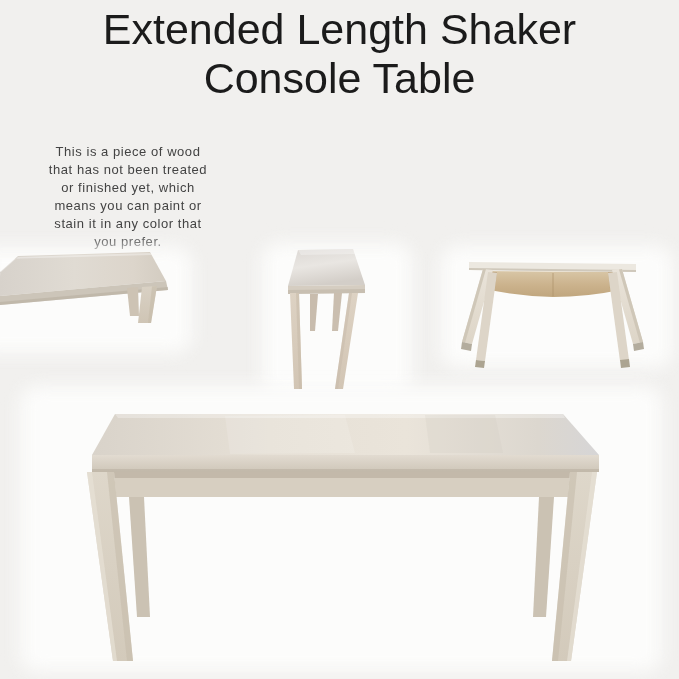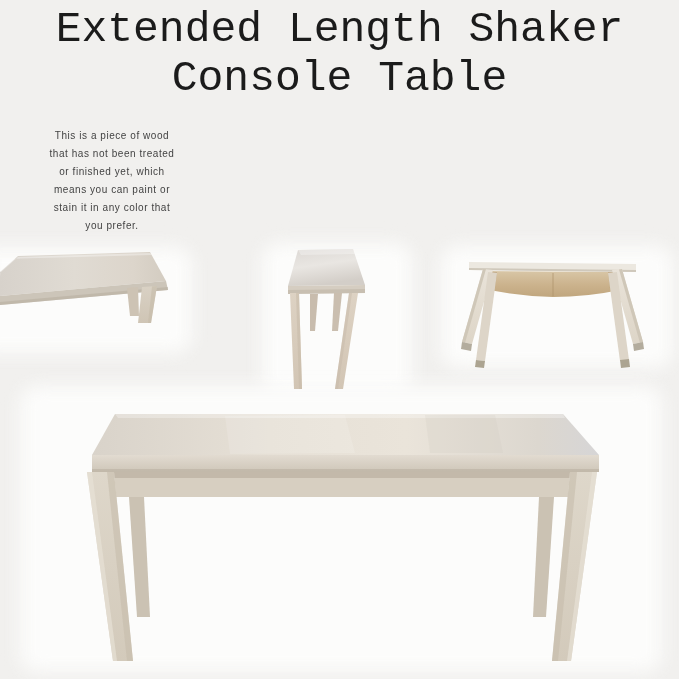--- a/index.html
+++ b/index.html
@@ -3,27 +3,27 @@
 <meta charset="utf-8">
 <style>
   html,body{margin:0;padding:0;background:#e8e7e5;}
   .page{
     position:relative;width:679px;height:679px;overflow:hidden;
     background:#f1f0ee;
     font-family:"Liberation Sans",sans-serif;
   }
   .title{
     position:absolute;top:5px;left:0;width:679px;margin:0;
-    font-family:Liberation Mono, monospace;
+    font-family:Liberation Sans, sans-serif;
     font-weight:500;font-size:43px;line-height:49px;letter-spacing:0;
     color:#1b1b1b;text-align:center;white-space:pre-line;
   }
   .feature{
-    position:absolute;top:127px;margin:0;
-    font-size:10px;line-height:18px;letter-spacing:0.55px;
+    position:absolute;top:127px;margin:16px;
+    font-size:13px;line-height:18px;letter-spacing:0.55px;
     color:#434343;text-align:center;white-space:pre-line;
   }
   .f1{left:4px;width:216px}
   .f2{left:229px;width:216px}
   .f3{left:442px;width:234px}
   
   .pbg{position:absolute;background:#fcfcfb;filter:blur(9px);border-radius:16px;}
   .pbg1{left:-30px;top:247px;width:222px;height:106px}
   .pbg2{left:262px;top:243px;width:150px;height:152px}
   .pbg3{left:441px;top:246px;width:232px;height:122px}

